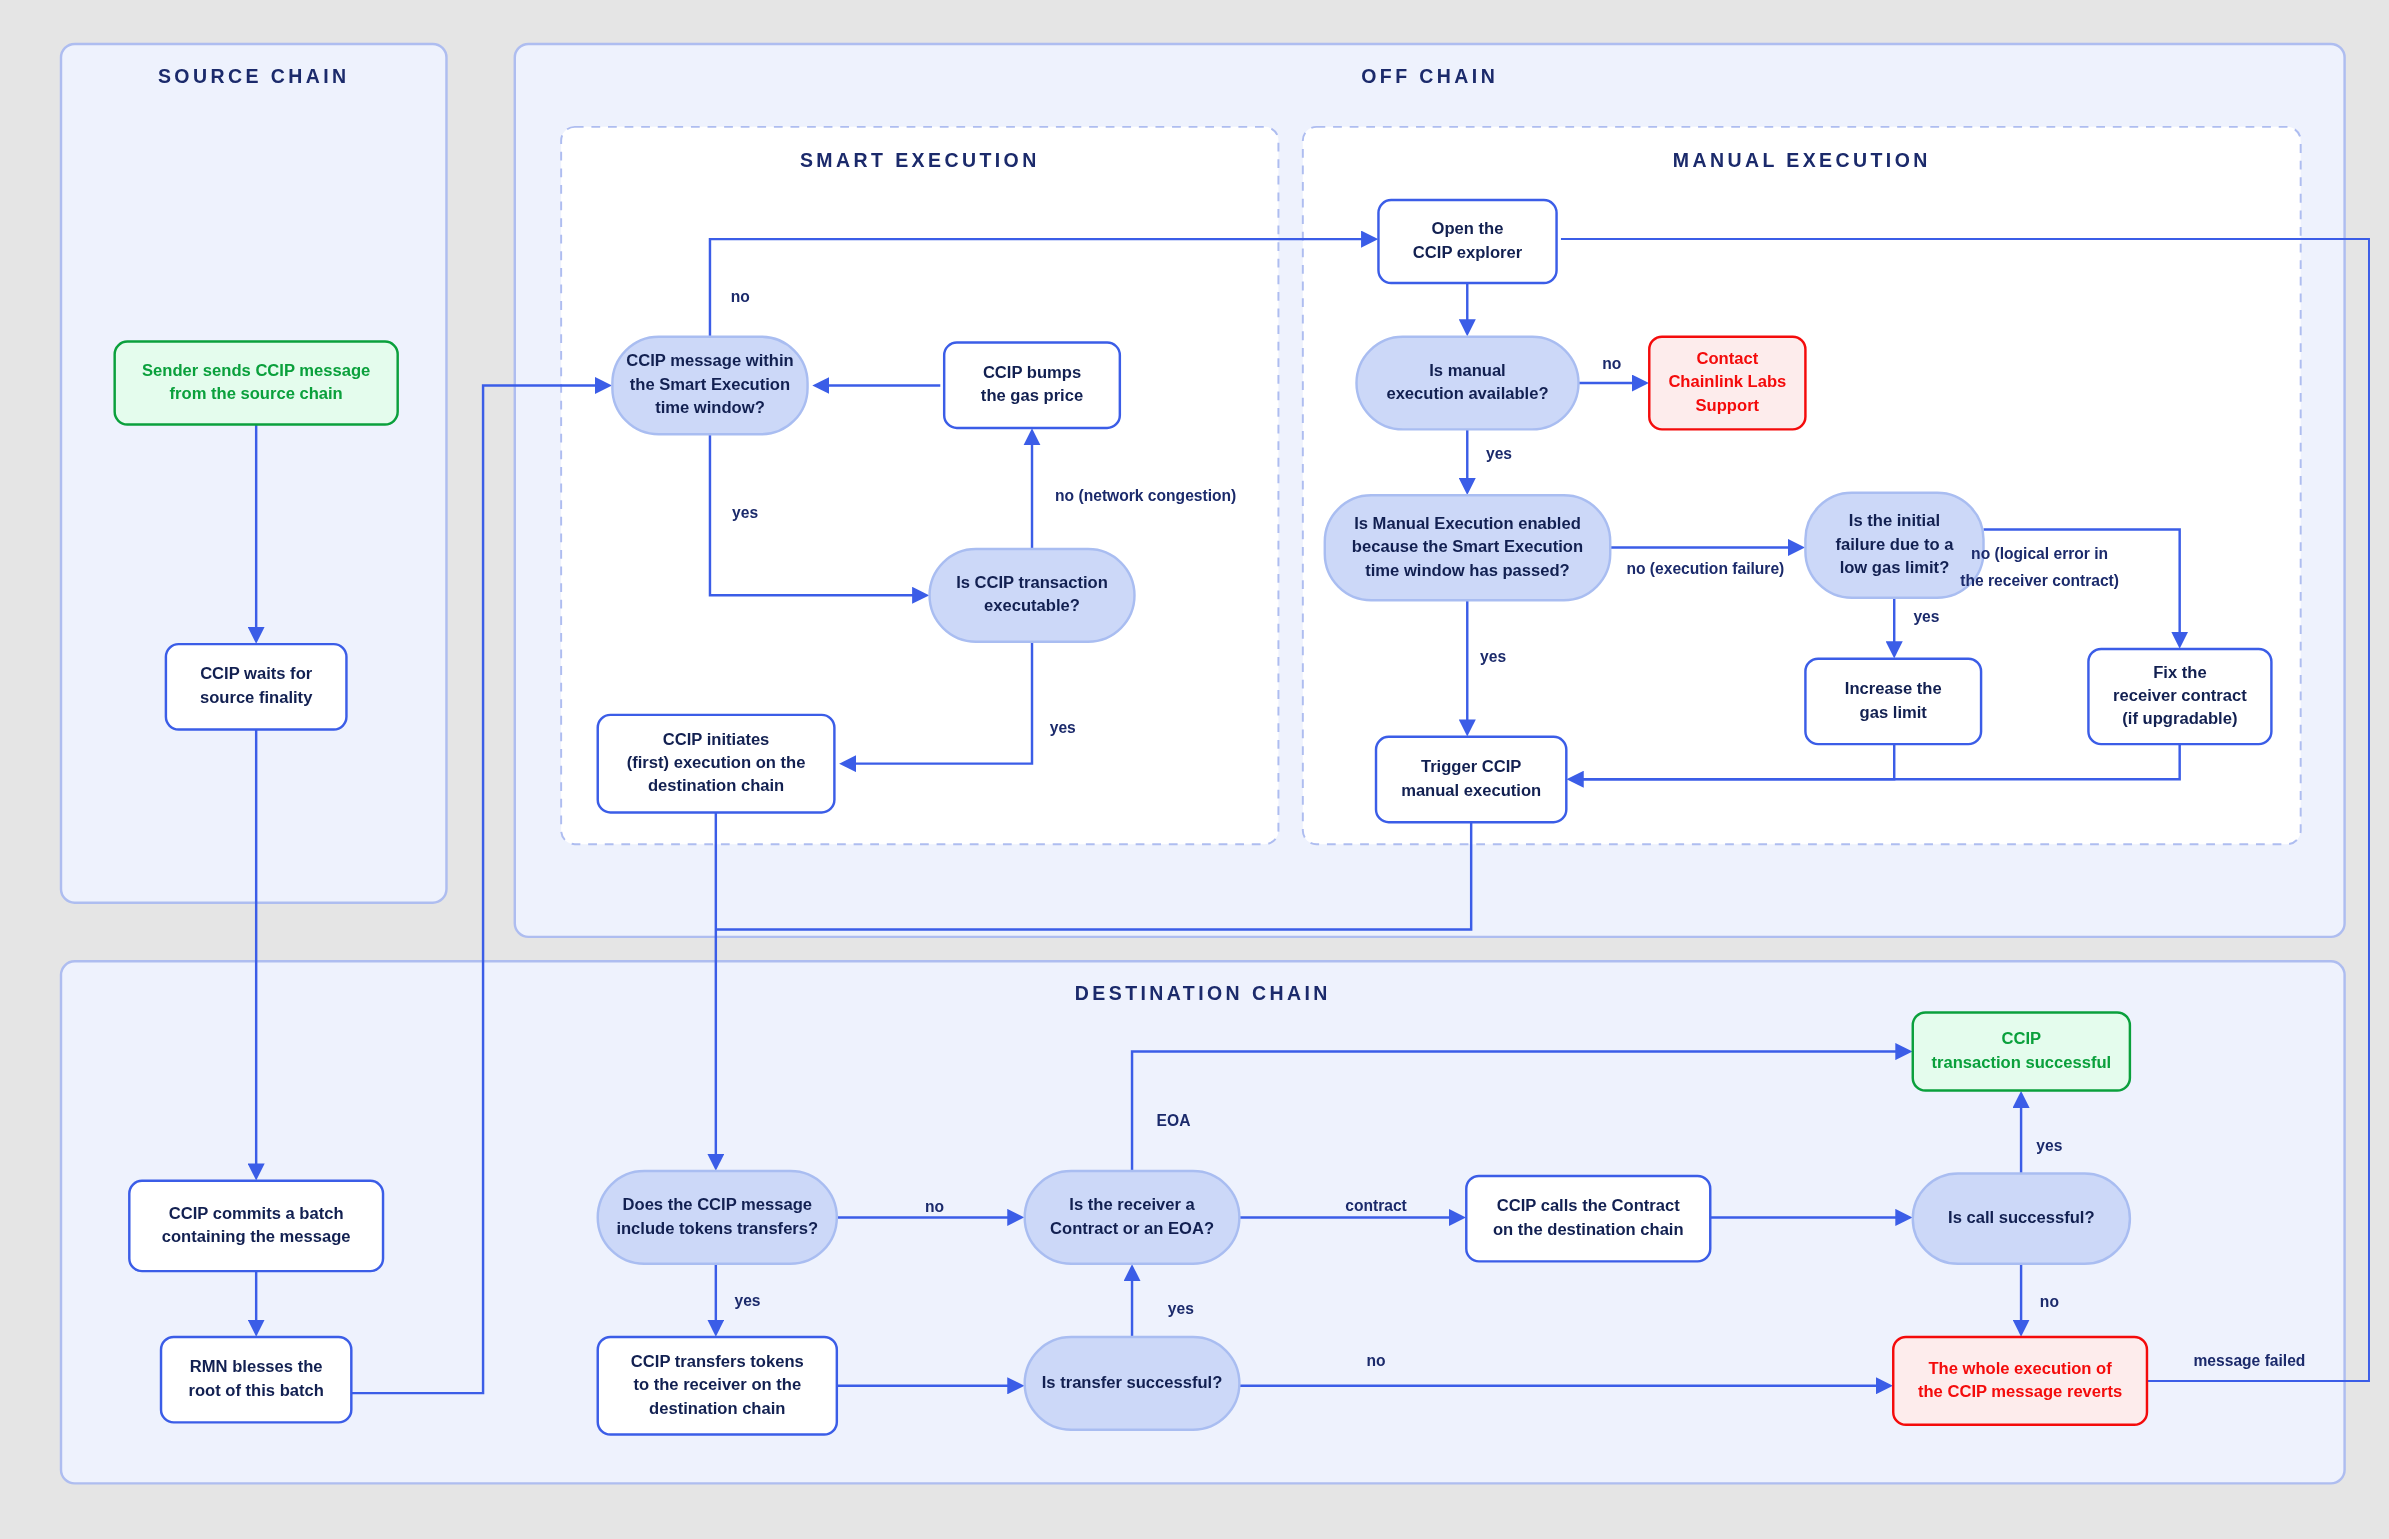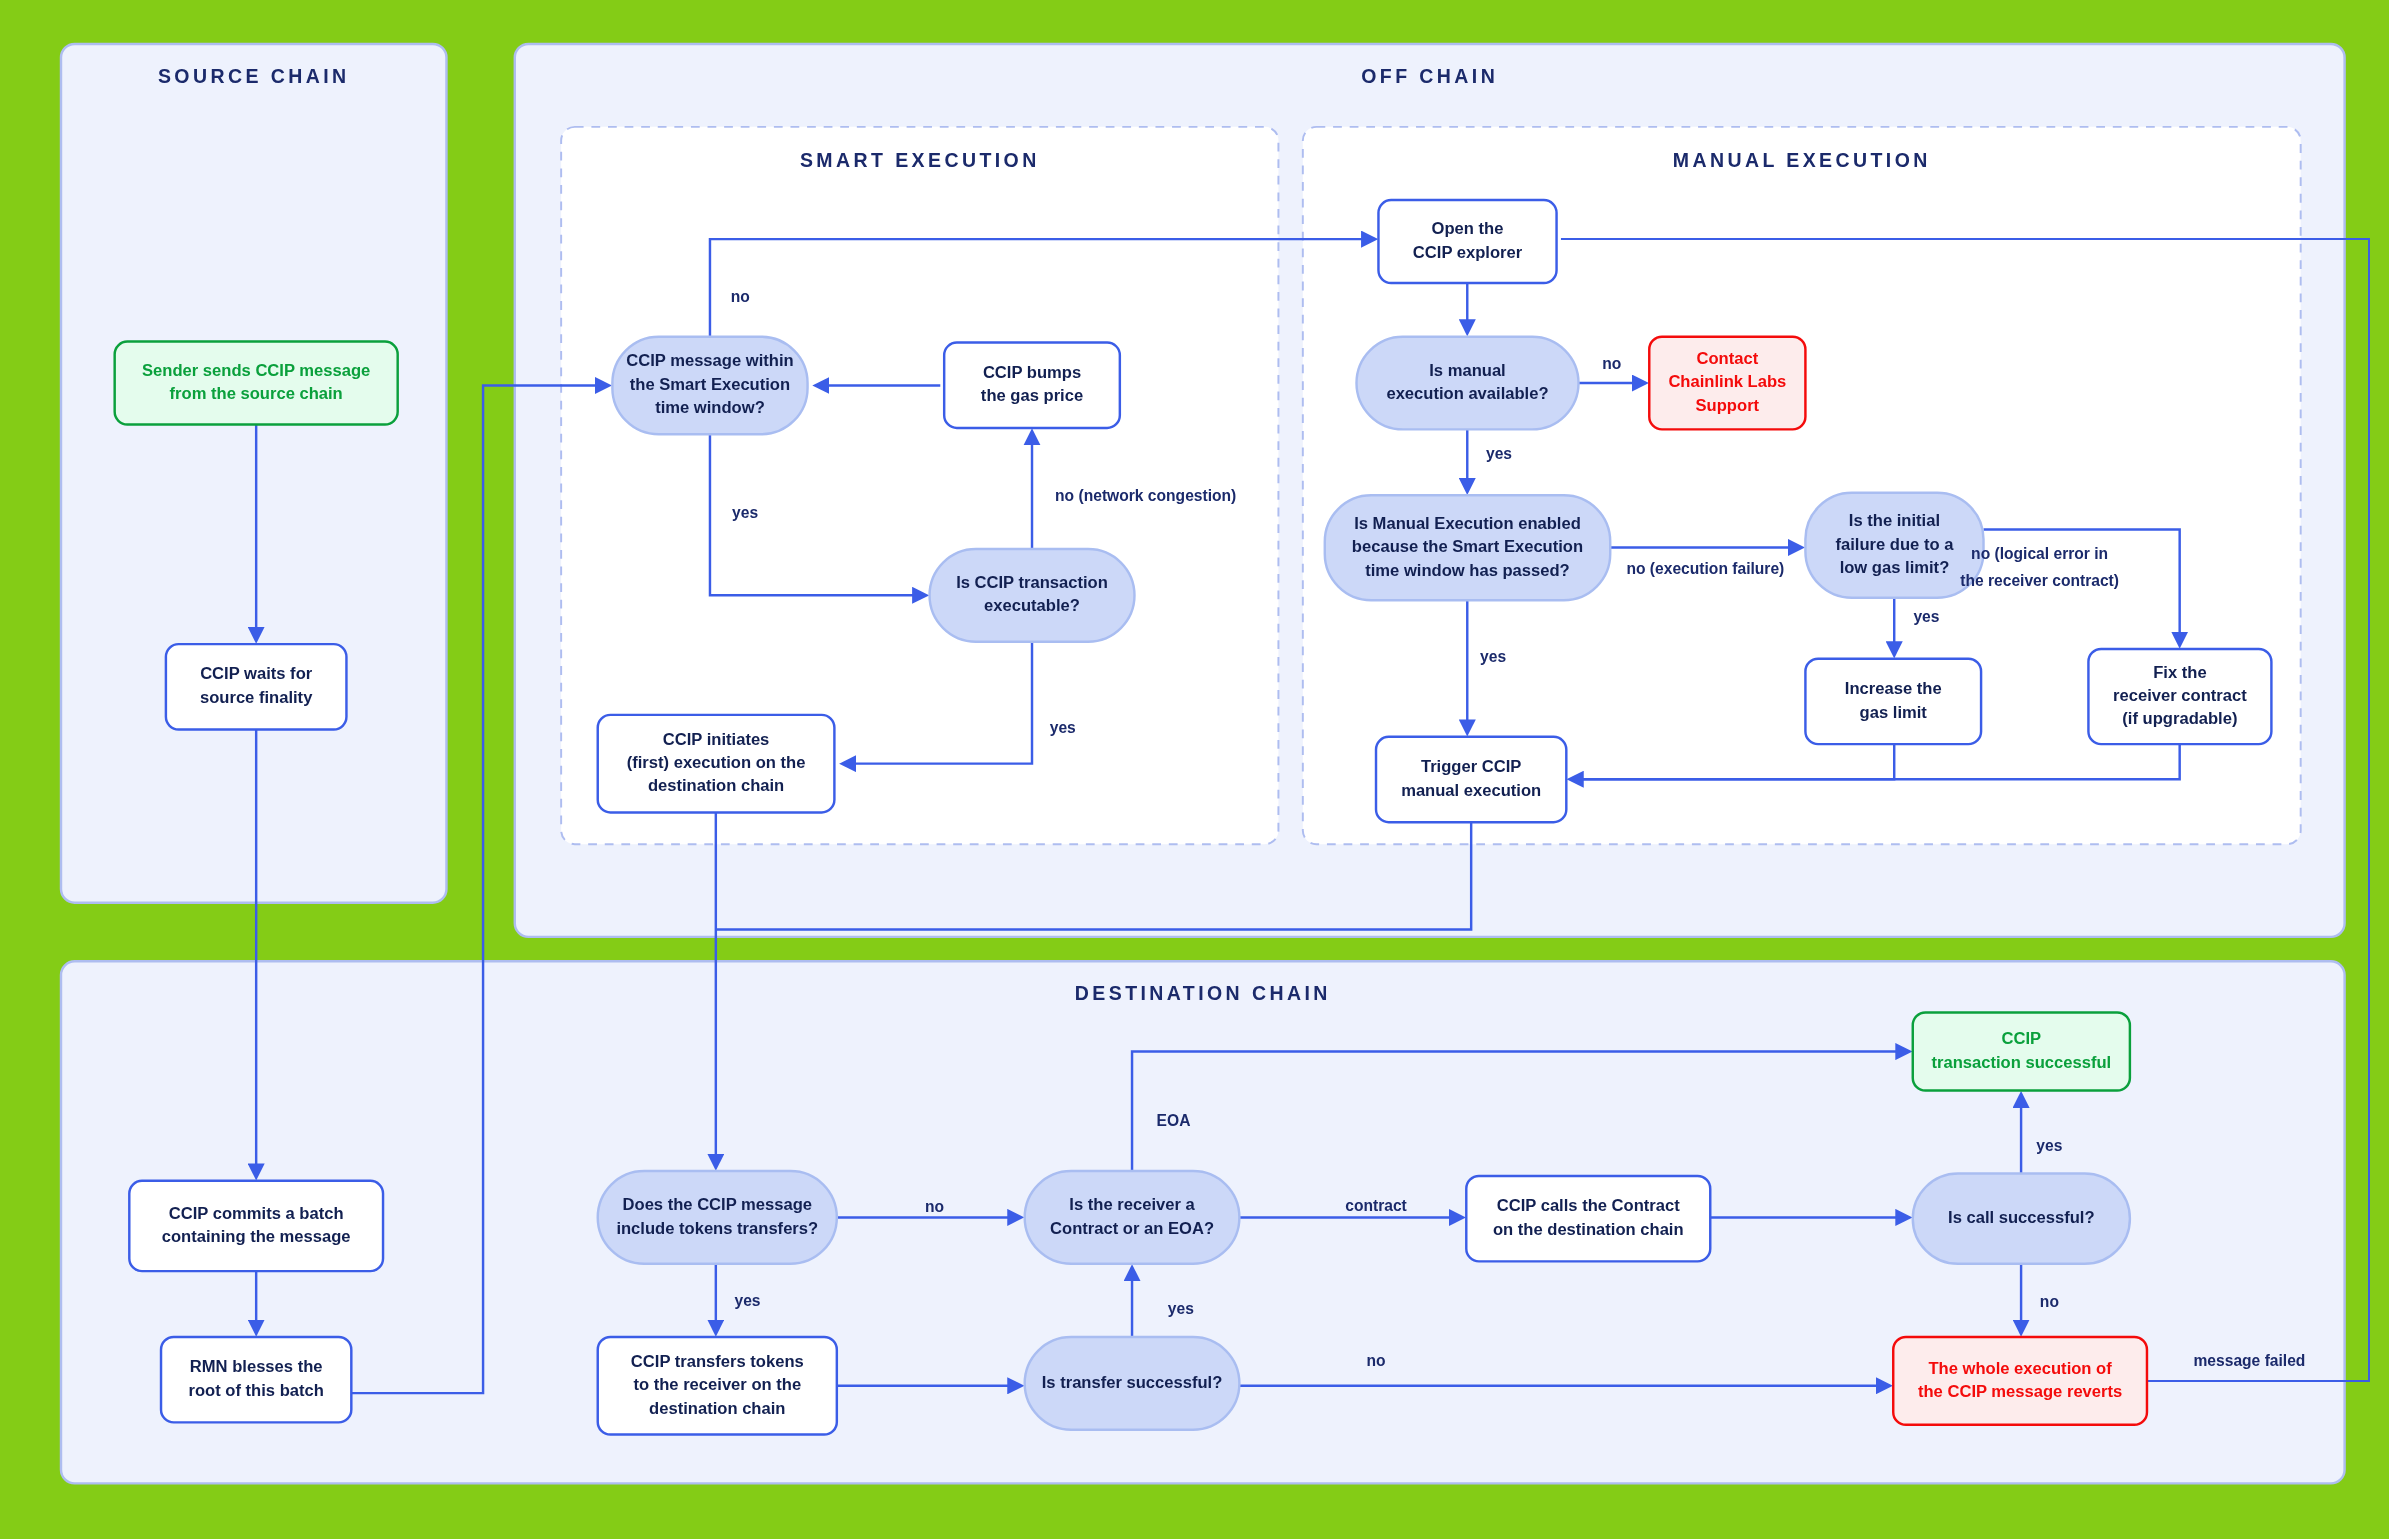--- a/index.html
+++ b/index.html
@@ -1,17 +1,17 @@
 <!DOCTYPE html>
 <html style="font-size:7.8px"><head>
 <meta charset="utf-8">
 <style>
   html,body{margin:0;padding:0;background:#ffffff;}
   body{font-family:"Liberation Sans", sans-serif;}
-  #stage{position:relative;width:2389px;height:1539px;background:#84cc16;overflow:hidden;}
+  #stage{position:relative;width:2389px;height:1539px;background:#e5e5e5;overflow:hidden;}
   svg{position:absolute;left:0;top:0;width:2389px;height:1539px;}
   .grp-title{font-size:40px;font-weight:700;letter-spacing:7px;fill:#1b2a6b;text-anchor:middle;}
   .node-txt{font-size:34px;font-weight:700;fill:#122051;text-anchor:middle;dominant-baseline:middle;}
   .node-txt.green{fill:#0aa03c;}
   .node-txt.red{fill:#f40b0b;}
   .edge-lbl{font-size:32px;font-weight:700;fill:#1b2a6b;text-anchor:middle;dominant-baseline:middle;}
   .ln{stroke:#3b5de7;stroke-width:5;fill:none;}
   .ln-thin{stroke:#3b5de7;stroke-width:4;fill:none;}
 </style>
 </head>

